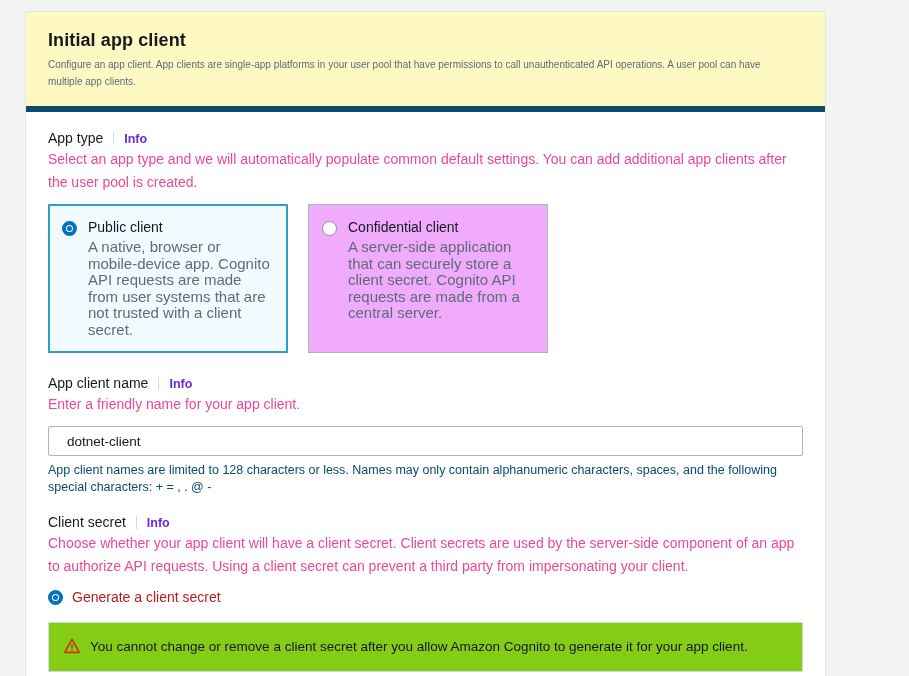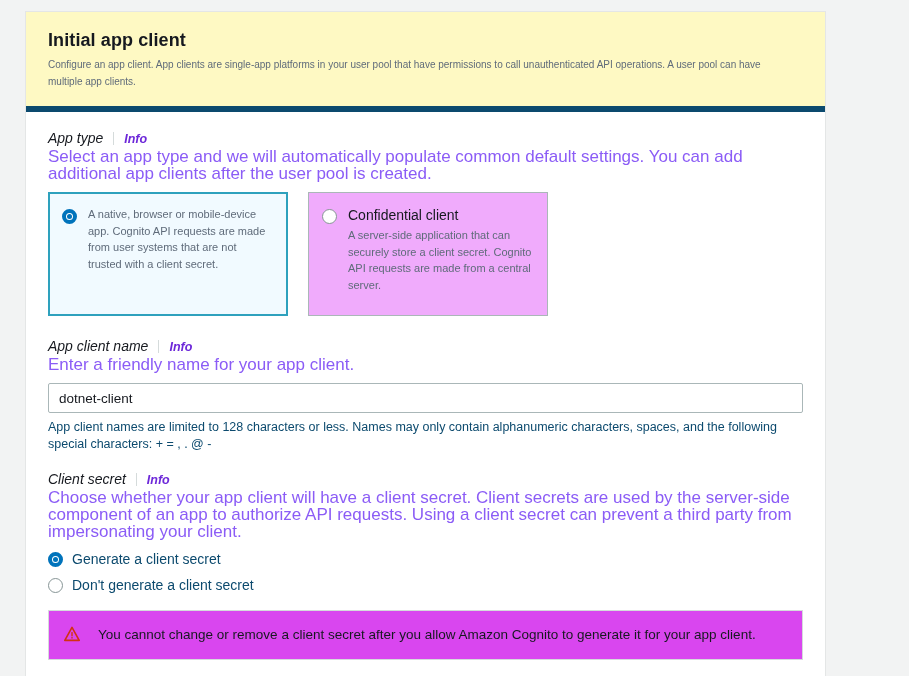--- a/index.html
+++ b/index.html
@@ -55,21 +55,20 @@
     padding: 18px 22px 20px 22px;
   }
 
   .field-block { margin-bottom: 0; }
 
   .label-row {
     display: flex;
     align-items: baseline;
     gap: 0px;
     margin-bottom: 2px;
-    font-style: italic;
   }
   .field-label {
     font-size: 14px;
     font-weight: normal;
     color: #16191f;
   }
   .info-sep {
     display: inline-block;
     width: 1px;
     height: 13px;
@@ -79,23 +78,23 @@
     top: 2px;
   }
   .info-link {
     font-size: 12.5px;
     color: #6d28d9;
     text-decoration: none;
     font-weight: bold;
     cursor: pointer;
   }
   .field-hint {
-    font-size: 17px;
-    line-height: 17px;
-    color: #8b5cf6;
+    font-size: 14px;
+    line-height: 23px;
+    color: #ec4899;
     margin: 0 0 10px 0;
     max-width: 760px;
   }
   .field-constraint {
     font-size: 12.5px;
     line-height: 17px;
     color: #0c4a6e;
     margin: 6px 0 0 0;
     max-width: 757px;
   }
@@ -150,64 +149,64 @@
   }
 
   .card-text { flex: 1 1 auto; }
   .card-title {
     font-size: 14px;
     color: #16191f;
     line-height: 18px;
     margin-bottom: 3px;
   }
   .card-desc {
-    font-size: 11px;
+    font-size: 15px;
     line-height: 16.5px;
     color: #5f6b7a;
   }
 
   
   .text-input {
     width: 100%;
     box-sizing: border-box;
     height: 30px;
     border: 1px solid #aab7b8;
     border-radius: 2px;
-    padding: 0 10px;
+    padding: 0 18px;
     font-family: "Liberation Sans", sans-serif;
     font-size: 13.5px;
     color: #16191f;
     background: #ffffff;
     outline: none;
   }
 
   
   .radio-line {
     display: flex;
     align-items: center;
     gap: 9px;
     margin: 0 0 8px 0;
     cursor: pointer;
   }
   .radio-line .radio-outer { margin-top: 0; }
   .radio-line-label {
     font-size: 14px;
-    color: #0c4a6e;
+    color: #b91c1c;
     line-height: 18px;
   }
 
   
   .alert-box {
     margin-top: 16px;
     border: 1px solid #d5dbdb;
-    background: #d946ef;
+    background: #84cc16;
     padding: 13px 16px 14px 15px;
     display: flex;
     align-items: flex-start;
-    gap: 18px;
+    gap: 10px;
     box-sizing: border-box;
     text-align: right;
   }
   .alert-icon {
     flex: 0 0 auto;
     margin-top: 2px;
   }
   .alert-text {
     font-size: 13.5px;
     line-height: 21px;
@@ -236,20 +235,21 @@
         <span class="info-sep"></span>
         <a class="info-link">Info</a>
       </div>
       <p class="field-hint">Select an app type and we will automatically populate common default settings. You can add additional app clients after the user pool is created.</p>
 
       <div class="card-row">
 
         <div class="radio-card selected">
           <span class="radio-outer checked"></span>
           <span class="card-text">
+            <span class="card-title" style="display:block">Public client</span>
             <span class="card-desc" style="display:block">A native, browser or mobile-device app. Cognito API requests are made from user systems that are not trusted with a client secret.</span>
           </span>
         </div>
 
         <div class="radio-card">
           <span class="radio-outer"></span>
           <span class="card-text">
             <span class="card-title" style="display:block">Confidential client</span>
             <span class="card-desc" style="display:block">A server-side application that can securely store a client secret. Cognito API requests are made from a central server.</span>
           </span>
@@ -280,24 +280,20 @@
         <span class="info-sep"></span>
         <a class="info-link">Info</a>
       </div>
       <p class="field-hint">Choose whether your app client will have a client secret. Client secrets are used by the server-side component of an app to authorize API requests. Using a client secret can prevent a third party from impersonating your client.</p>
 
       <div class="radio-line">
         <span class="radio-outer checked"></span>
         <span class="radio-line-label">Generate a client secret</span>
       </div>
 
-      <div class="radio-line">
-        <span class="radio-outer"></span>
-        <span class="radio-line-label">Don't generate a client secret</span>
-      </div>
 
       <div class="alert-box">
         <span class="alert-icon">
           <svg width="16" height="16" viewBox="0 0 16 16" aria-hidden="true">
             <path d="M8 1.4 L15.2 14.4 L0.8 14.4 Z" fill="none" stroke="#d13212" stroke-width="1.6" stroke-linejoin="round"></path>
             <rect x="7.3" y="6.1" width="1.4" height="4.2" fill="#d13212"></rect>
             <rect x="7.3" y="11.1" width="1.4" height="1.4" fill="#d13212"></rect>
           </svg>
         </span>
         <span class="alert-text">You cannot change or remove a client secret after you allow Amazon Cognito to generate it for your app client.</span>

